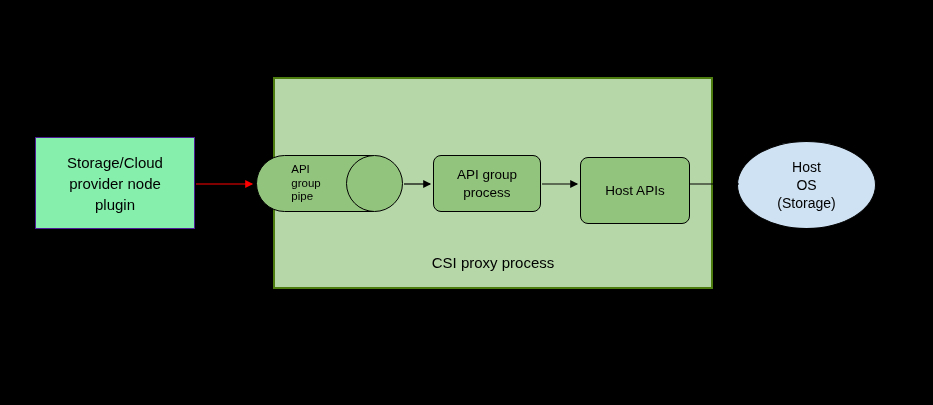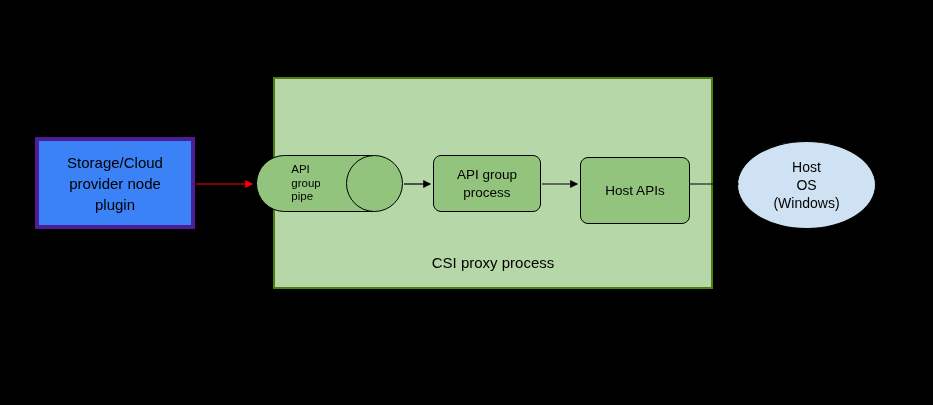--- a/index.html
+++ b/index.html
@@ -23,22 +23,22 @@
     justify-content: center;
     text-align: center;
     box-sizing: border-box;
   }
   .lbl {
     white-space: pre-line;
     display: block;
   }
   .plugin {
     left: 35px; top: 137px; width: 160px; height: 92px;
-    background: #3b82f6;
-    border: 4px solid #4c1d95;
+    background: #86efac;
+    border: 1px solid #4c1d95;
     font-size: 15px;
     line-height: 1.4;
   }
   .proxy {
     left: 273px; top: 77px; width: 440px; height: 212px;
     background: #b6d7a8;
     border: 2px solid #4d7c0f;
   }
   .proxy-label {
     position: absolute;
@@ -138,21 +138,21 @@
 process</span>
   </div>
 
   <div class="node hostapis">
     <span class="lbl">Host APIs</span>
   </div>
 
   <div class="node hostos">
     <span class="lbl">Host
 OS
-(Windows)</span>
+(Storage)</span>
   </div>
 
   <svg class="edges" width="933" height="405" viewBox="0 0 933 405" xmlns="http://www.w3.org/2000/svg">
     <defs>
       <marker id="arrow-red" viewBox="0 0 10 10" refX="8.5" refY="5" markerWidth="9" markerHeight="8" markerUnits="userSpaceOnUse" orient="auto">
         <path d="M0,0 L10,5 L0,10 z" fill="#ff0000"></path>
       </marker>
       <marker id="arrow-black" viewBox="0 0 10 10" refX="8.5" refY="5" markerWidth="9" markerHeight="8" markerUnits="userSpaceOnUse" orient="auto">
         <path d="M0,0 L10,5 L0,10 z" fill="#000000"></path>
       </marker>

